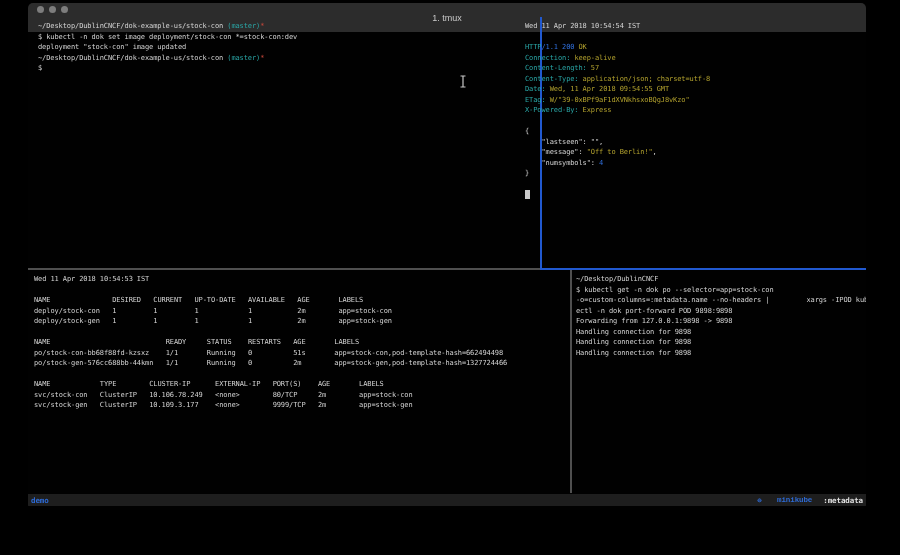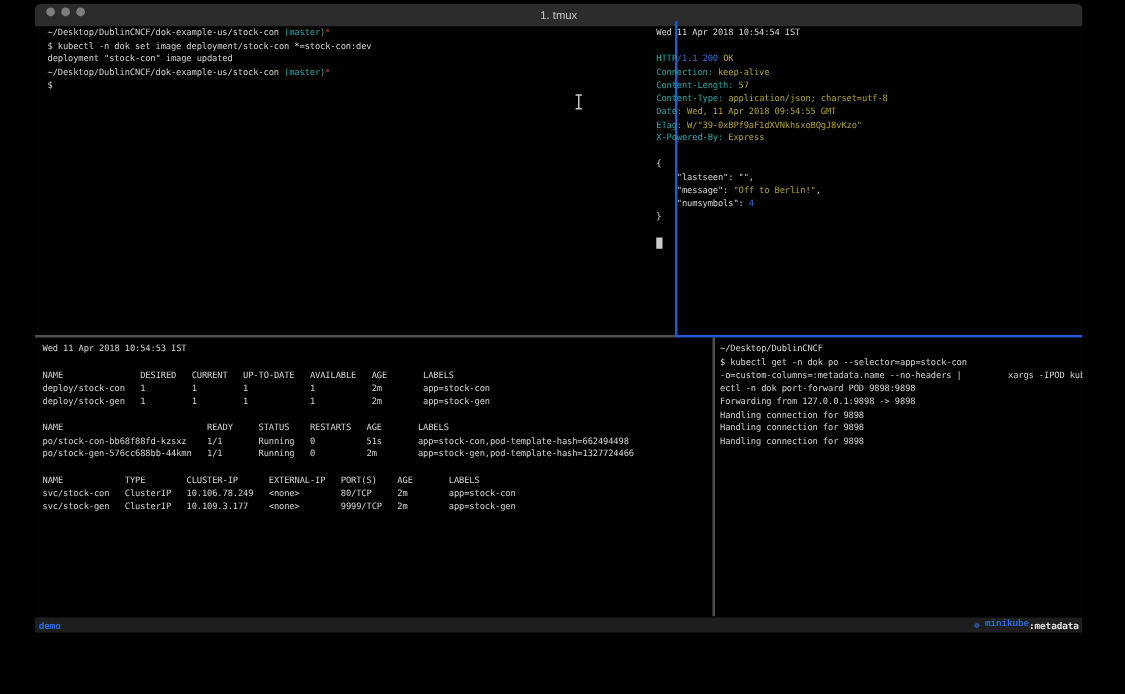--- a/index.html
+++ b/index.html
@@ -5,21 +5,21 @@
   html,body { margin:0; padding:0; }
   body {
     width:900px; height:555px; background:#000000; overflow:hidden; position:relative;
     font-family:"DejaVu Sans Mono", monospace;
   }
   .window {
     position:absolute; left:28px; top:3px; width:838px; height:507px;
     background:#010101; border-radius:5px; overflow:hidden;
   }
   .titlebar {
-    position:absolute; left:0; top:0; width:100%; height:18px;
+    position:absolute; left:0; top:0; width:100%; height:29px;
     background:#2c2c2c; display:flex; align-items:center; justify-content:center;
   }
   .dots { position:absolute; left:9px; top:3px; display:flex; gap:5px; }
   .dot { width:7px; height:7px; border-radius:50%; background:#7d7d7d; }
   .title { font-family:"Liberation Sans", sans-serif; font-size:9px; color:#c9c9c9; }
 
   .term {
     position:absolute; font-size:7px; letter-spacing:-0.1px; line-height:10.5px;
     white-space:pre; color:#d4d4d4; overflow:hidden;
   }
@@ -38,21 +38,21 @@
   .vborder-top    { position:absolute; left:512px; top:14px;  width:2px;   height:251px; background:#2159d0; }
   .hborder-left   { position:absolute; left:0;     top:265px; width:512px; height:2px;   background:#4f4f4f; }
   .hborder-right  { position:absolute; left:512px; top:265px; width:326px; height:2px;   background:#2159d0; }
   .vborder-bottom { position:absolute; left:542px; top:267px; width:2px;   height:223px; background:#4f4f4f; }
 
   .statusbar {
     position:absolute; left:0; top:491px; width:100%; height:12px;
     background:#1e1e1e; display:flex; justify-content:space-between; align-items:center;
     font-size:7.5px; letter-spacing:-0.1px; padding:0 3px; box-sizing:border-box;
   }
-  .sb-left, .sb-right { display:flex; align-items:center; white-space:pre; }
+  .sb-left, .sb-right { display:flex; align-items:center; white-space:pre;gap:11px; }
   .sb-session  { color:#2e6bd6; font-weight:bold; }
   .sb-window   { color:#e8e8e8; font-weight:bold;margin-top:48px; }
   .sb-kube-icon{ color:#2e6bd6; font-weight:bold; font-family:"DejaVu Sans Mono","DejaVu Sans",monospace; }
   .sb-kube-ctx { color:#2e6bd6; font-weight:bold;font-family:Liberation Mono, monospace; }
   .sb-kube-ns  { color:#e0e0e0; font-weight:bold; }
 
   .ibeam { position:absolute; left:431px; top:72px; }
 </style>
 </head>
 <body>

